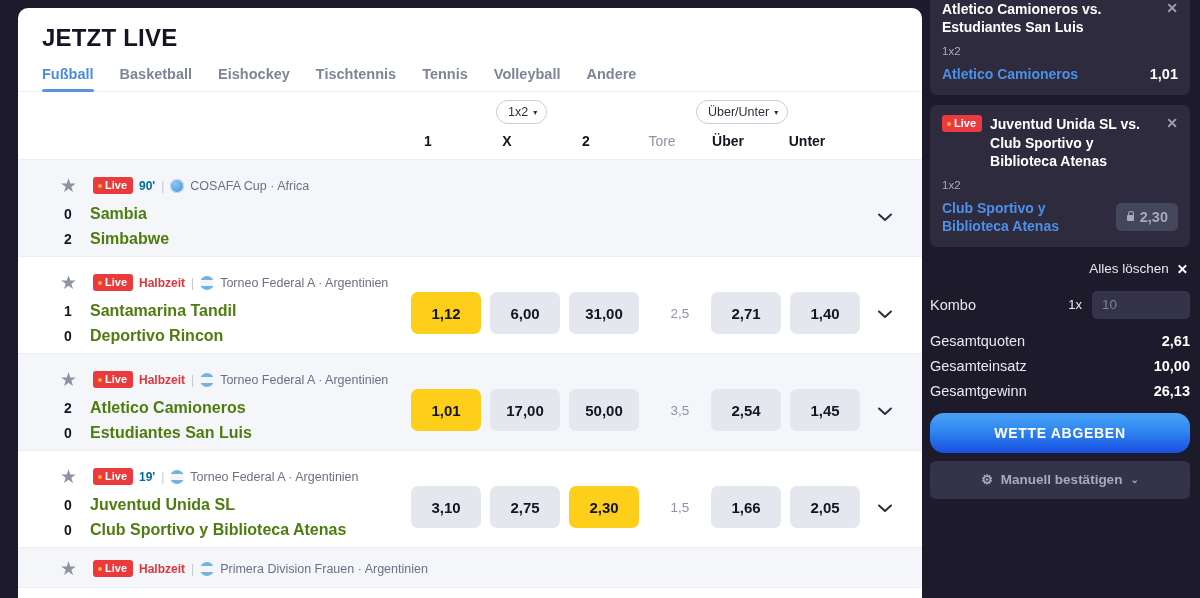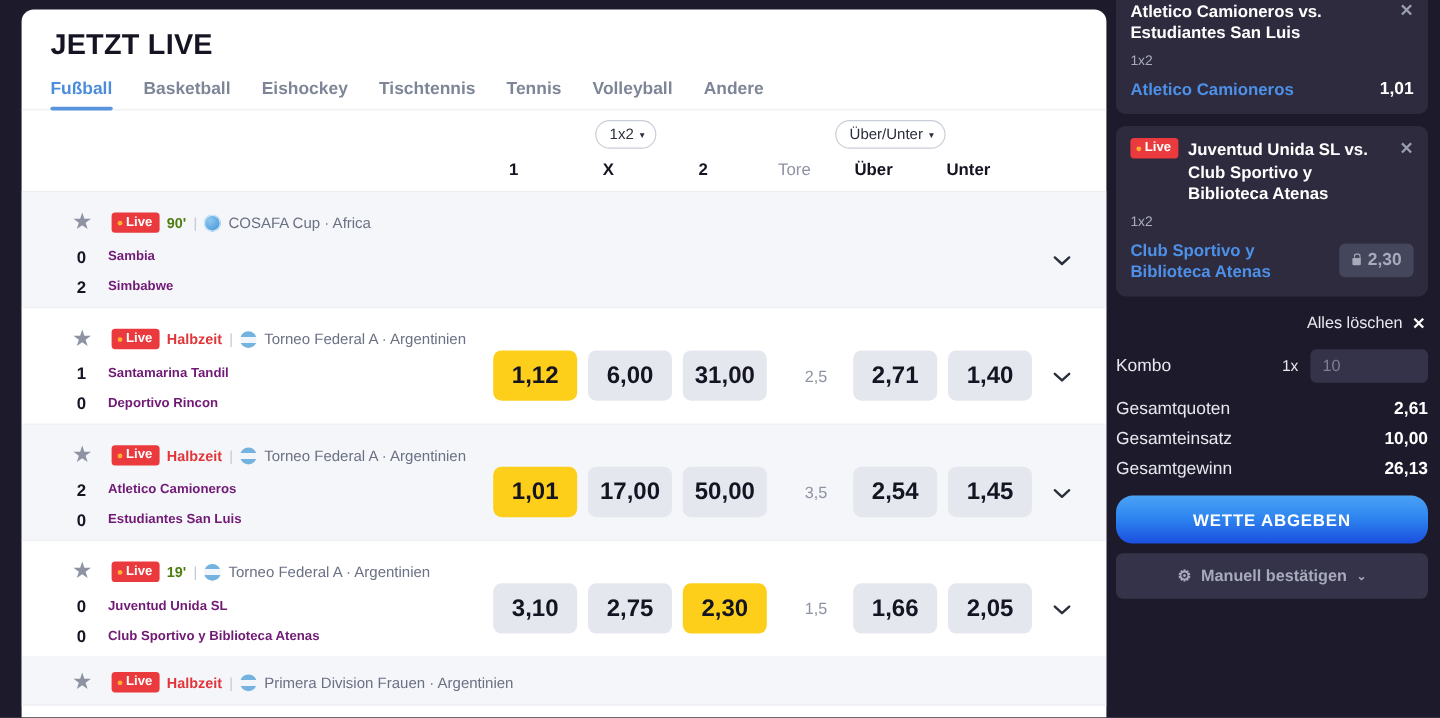--- a/index.html
+++ b/index.html
@@ -79,38 +79,38 @@
     width: 18px; height: 18px; color: #8d93a3; font-size: 19px; line-height: 18px;
     cursor: pointer;
   }
   .meta { position: absolute; left: 75px; top: 17px; display: flex; align-items: center; gap: 6px; white-space: nowrap; }
   .live-badge {
     background: #ea3a3d; color: #fff; font-size: 11px; font-weight: bold;
     padding: 2px 6px 2px 5px; border-radius: 3px;
     display: inline-flex; align-items: center; gap: 3px; line-height: 1.2;
   }
   .live-dot { width: 4px; height: 4px; border-radius: 50%; background: #ffb02e; display: inline-block; }
-  .minute { font-size: 12px; font-weight: bold; color: #4d7c0f; }
+  .minute { font-size: 12px; font-weight: bold; color: #0369a1; }
   .minute.hz { color: #e0363a; }
   .sep { color: #c3c7d1; font-size: 12px; }
   .flag { width: 14px; height: 14px; border-radius: 50%; display: inline-block; flex: none; }
   .flag.globe { background: radial-gradient(circle at 35% 32%, #8fc8ef 0%, #5ea8e0 55%, #3d8fd0 100%); box-shadow: inset 0 0 0 1px #cfe6f7; }
   .flag.ar { background: linear-gradient(to bottom,#74b3e0 0 32%,#f2f5f9 32% 68%,#74b3e0 68% 100%); }
   .league { font-size: 12.5px; color: #6b7184; }
 
   .teams { position: absolute; left: 46px; top: 41px; }
   .teamline { display: flex; align-items: center; height: 25px; }
   .score { width: 26px; font-size: 14px; font-weight: bold; color: #141422; }
-  .tname { font-size: 11px; font-weight: bold; color: #701a75; white-space: nowrap; }
+  .tname { font-size: 16px; font-weight: bold; color: #4d7c0f; white-space: nowrap; }
 
   .odd {
     position: absolute; top: 35px;
     width: 70px; height: 42px; border-radius: 7px;
     background: #e4e7ed; color: #141422;
-    font-size: 20px; font-weight: bold;
+    font-size: 15px; font-weight: bold;
     display: flex; align-items: center; justify-content: center;
     transform: translateX(-50%); cursor: pointer;
   }
   .odd.sel { background: #fdcf1b; }
   .tore {
     position: absolute; top: 35px; height: 42px;
     display: flex; align-items: center; justify-content: center;
     font-size: 13.5px; color: #8d93a3; transform: translateX(-50%);
   }
   .chev {

